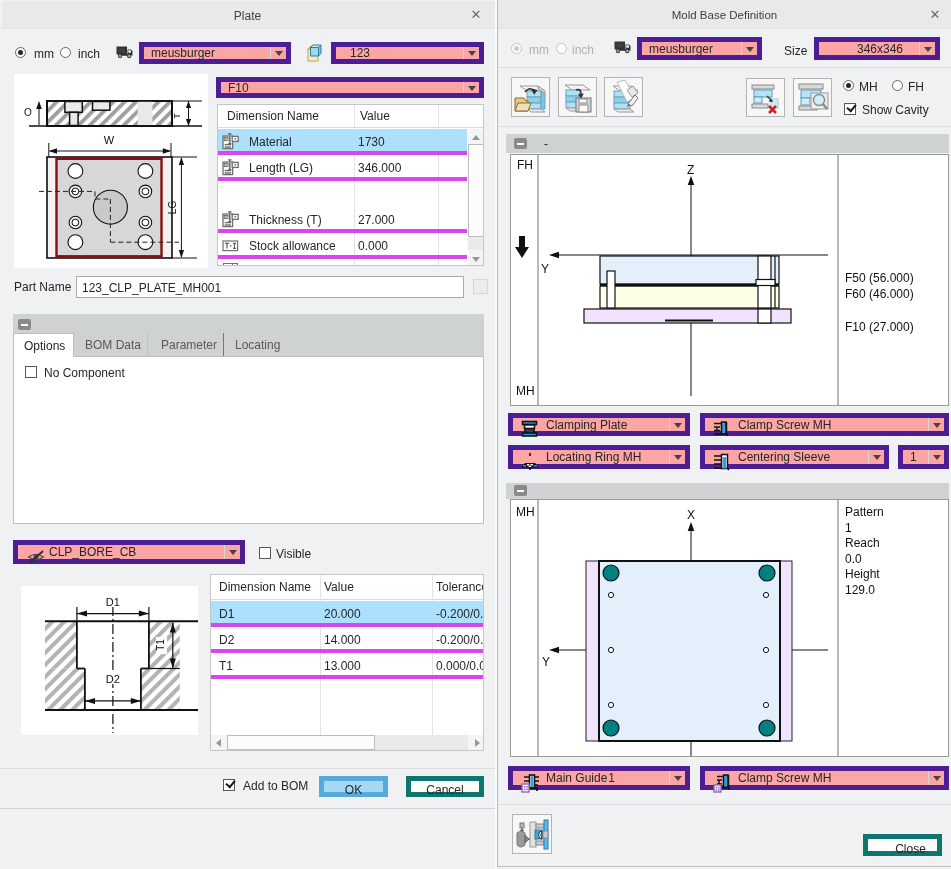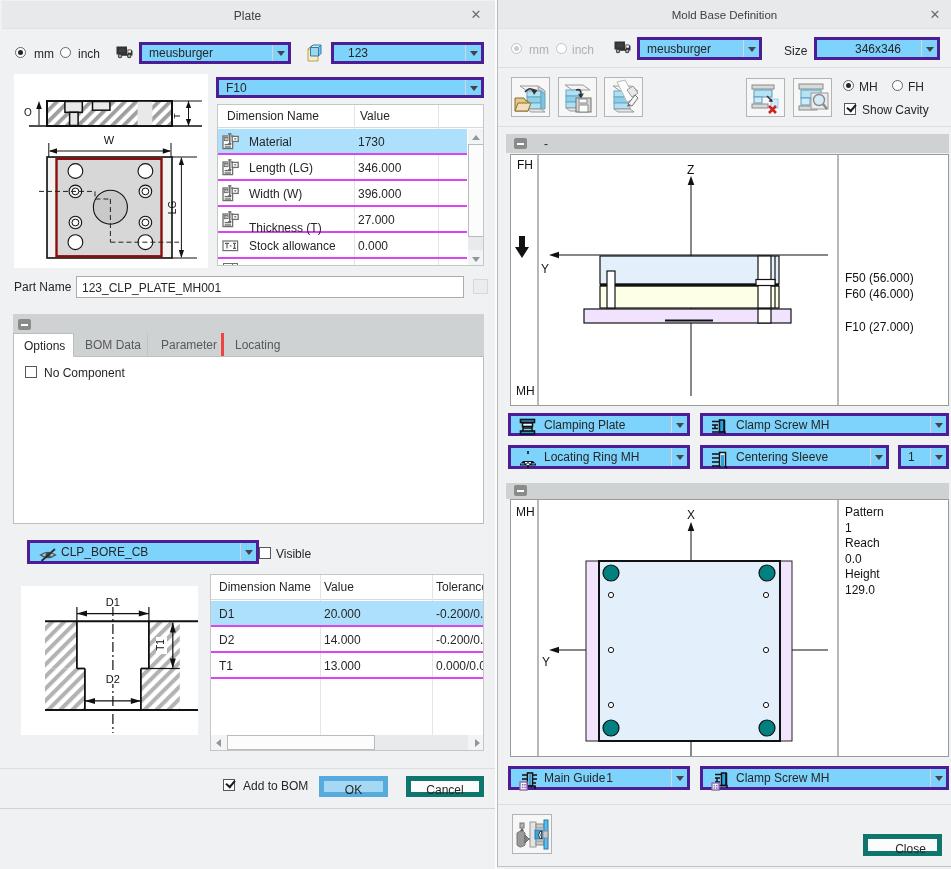--- a/index.html
+++ b/index.html
@@ -5,21 +5,21 @@
   * { margin:0; padding:0; box-sizing:border-box; }
   html,body { width:951px; height:869px; background:#f0f1f2; overflow:hidden;
     font-family:"Liberation Sans", sans-serif; font-size:12px; color:#262626; }
   .abs { position:absolute; }
   #page { position:relative; width:951px; height:869px; }
   .dlg { position:absolute; background:#f0f1f2; }
   .titlebar { position:absolute; left:0; right:0; top:0; height:29px; background:#e8e9eb;
     border-bottom:1px solid #e2e2e2; }
   .titletxt { position:absolute; top:8px; width:100%; text-align:center; color:#404040; font-size:12px; }
   .xbtn { position:absolute; top:7px; width:14px; height:16px; color:#6b6b6b; font-size:13px; text-align:center; line-height:16px;}
-  .combo { position:absolute; background:#7dd3fc; border:3px solid #4c1d95; }
+  .combo { position:absolute; background:#fca5a5; border:5px solid #4c1d95; }
   .combo .ct { position:absolute; left:7px; top:50%; transform:translateY(-50%); white-space:nowrap; }
   .combo .ab { position:absolute; top:0; bottom:0; right:0; width:16px; }
   .combo .tri { position:absolute; left:50%; top:50%; margin:-2px 0 0 -4px; width:0; height:0;
     border:4px solid transparent; border-top:5px solid #444; }
   .radio { position:absolute; width:11px; height:11px; border-radius:50%;
     border:1px solid #656565; background:#fff; }
   .radio.on:after { content:""; position:absolute; left:2px; top:2px; width:5px; height:5px;
     border-radius:50%; background:#252525; }
   .radio.dis { border-color:#c3c3c3; }
   .radio.dis:after { background:#cccccc; }
@@ -28,21 +28,21 @@
     border-left:2px solid #1c1c1c; border-bottom:2px solid #1c1c1c; transform:rotate(-50deg); }
   .lbl { position:absolute; white-space:nowrap; }
   .hline { position:absolute; height:1px; background:#dddddd; }
   .btn { position:absolute; background:#fcfcfc; border:5px solid #0f766e; text-align:center; }
   .grayhdr { position:absolute; background:#ced2d3; }
   .minus { position:absolute; width:13px; height:11px; background:#8a8a8a; border-radius:2px; }
   .minus:after { content:""; position:absolute; left:3px; top:5px; width:7px; height:2px; background:#fff; }
   .canvas { position:absolute; background:#fff; border:1px solid #9a9a9a; }
   .tbl { position:absolute; background:#fff; border:1px solid #c6c6c6; overflow:hidden; }
   .vline { position:absolute; width:1px; background:#e4e4e4; }
-  .trow { position:absolute; left:0; border-bottom:2px solid #d946ef;padding-left:32px; }
+  .trow { position:absolute; left:0; border-bottom:4px solid #d946ef;padding-left:32px; }
   .hl { background:#ade0fc; }
   .icbtn { position:absolute; background:#f7f7f7; border:1px solid #b4b4b4; }
 </style>
 </head>
 <body>
 <div id="page">
 
 <div class="dlg" id="dlgL" style="left:0; top:0; width:495px; height:809px; border-bottom:1px solid #d2d2d2;">
   <div class="titlebar" style="left:2px; top:1px; height:28px;"></div>
   <div class="titletxt" style="top:9px;">Plate</div>
@@ -194,52 +194,35 @@
         <rect x="6.7" y="1.4" width="2.2" height="9.4" fill="#fff"></rect>
         <line x1="7.8" y1="1.2" x2="7.8" y2="10.6" stroke="#5d5d5d" stroke-width="1.4"></line>
         <line x1="6.2" y1="0.9" x2="9.4" y2="0.9" stroke="#5d5d5d" stroke-width="1.4"></line>
         <line x1="6.2" y1="10.8" x2="9.4" y2="10.8" stroke="#5d5d5d" stroke-width="1.4"></line>
         <rect x="10.2" y="3.4" width="6" height="5" fill="#fff" stroke="#6e6e6e" stroke-width="1.3"></rect>
         <polygon points="11.7,5.2 14.7,5.2 13.2,6.9" fill="#6e6e6e"></polygon>
       </svg>
       <span class="lbl" style="left:31px; top:6px;">Length (LG)</span>
       <span class="lbl" style="left:140px; top:6px;">346.000</span>
     </div>
-    <div class="trow" style="top:76px; width:249px; height:26px;">
-      <svg class="abs" style="left:4px; top:4px;" width="17" height="17" viewBox="0 0 17 17">
-        <rect x="1" y="3" width="9.6" height="12.6" fill="#fff" stroke="#6e6e6e" stroke-width="1.3"></rect>
-        <rect x="2.2" y="4.4" width="4" height="3.2" fill="#fff" stroke="#6e6e6e" stroke-width="1"></rect>
-        <path d="M2.6 7 L3.8 5.4 L4.7 6.4 L5.6 5" stroke="#6e6e6e" stroke-width="0.9" fill="none"></path>
-        <line x1="2.6" y1="11.6" x2="9" y2="11.6" stroke="#6e6e6e" stroke-width="1.4"></line>
-        <line x1="2.6" y1="14" x2="9" y2="14" stroke="#6e6e6e" stroke-width="1.4"></line>
-        <rect x="6.7" y="1.4" width="2.2" height="9.4" fill="#fff"></rect>
-        <line x1="7.8" y1="1.2" x2="7.8" y2="10.6" stroke="#5d5d5d" stroke-width="1.4"></line>
-        <line x1="6.2" y1="0.9" x2="9.4" y2="0.9" stroke="#5d5d5d" stroke-width="1.4"></line>
-        <line x1="6.2" y1="10.8" x2="9.4" y2="10.8" stroke="#5d5d5d" stroke-width="1.4"></line>
-        <rect x="10.2" y="3.4" width="6" height="5" fill="#fff" stroke="#6e6e6e" stroke-width="1.3"></rect>
-        <polygon points="11.7,5.2 14.7,5.2 13.2,6.9" fill="#6e6e6e"></polygon>
-      </svg>
-      <span class="lbl" style="left:31px; top:6px;">Width (W)</span>
-      <span class="lbl" style="left:140px; top:6px;">396.000</span>
-    </div>
     <div class="trow" style="top:102px; width:249px; height:26px;">
       <svg class="abs" style="left:4px; top:4px;" width="17" height="17" viewBox="0 0 17 17">
         <rect x="1" y="3" width="9.6" height="12.6" fill="#fff" stroke="#6e6e6e" stroke-width="1.3"></rect>
         <rect x="2.2" y="4.4" width="4" height="3.2" fill="#fff" stroke="#6e6e6e" stroke-width="1"></rect>
         <path d="M2.6 7 L3.8 5.4 L4.7 6.4 L5.6 5" stroke="#6e6e6e" stroke-width="0.9" fill="none"></path>
         <line x1="2.6" y1="11.6" x2="9" y2="11.6" stroke="#6e6e6e" stroke-width="1.4"></line>
         <line x1="2.6" y1="14" x2="9" y2="14" stroke="#6e6e6e" stroke-width="1.4"></line>
         <rect x="6.7" y="1.4" width="2.2" height="9.4" fill="#fff"></rect>
         <line x1="7.8" y1="1.2" x2="7.8" y2="10.6" stroke="#5d5d5d" stroke-width="1.4"></line>
         <line x1="6.2" y1="0.9" x2="9.4" y2="0.9" stroke="#5d5d5d" stroke-width="1.4"></line>
         <line x1="6.2" y1="10.8" x2="9.4" y2="10.8" stroke="#5d5d5d" stroke-width="1.4"></line>
         <rect x="10.2" y="3.4" width="6" height="5" fill="#fff" stroke="#6e6e6e" stroke-width="1.3"></rect>
         <polygon points="11.7,5.2 14.7,5.2 13.2,6.9" fill="#6e6e6e"></polygon>
       </svg>
-      <span class="lbl" style="left:31px; top:14px;">Thickness (T)</span>
+      <span class="lbl" style="left:31px; top:6px;">Thickness (T)</span>
       <span class="lbl" style="left:140px; top:6px;">27.000</span>
     </div>
     <div class="trow" style="top:128px; width:249px; height:26px;">
       <svg class="abs" style="left:4px; top:4px;" width="17" height="17" viewBox="0 0 17 17">
         <rect x="1" y="4" width="14.6" height="9.6" fill="#fff" stroke="#6e6e6e" stroke-width="1.2"></rect>
         <path d="M3 6.4 L7 6.4 M5 6.4 L5 11.4" stroke="#5d5d5d" stroke-width="1.2" fill="none"></path>
         <line x1="7.8" y1="8.9" x2="9.4" y2="8.9" stroke="#5d5d5d" stroke-width="1.2"></line>
         <path d="M11 6.4 L14 6.4 M12.5 6.4 L12.5 11.4 M11 11.4 L14 11.4" stroke="#5d5d5d" stroke-width="1.2" fill="none"></path>
       </svg>
       <span class="lbl" style="left:31px; top:6px;">Stock allowance</span>
@@ -267,35 +250,35 @@
 
   <div class="abs" style="left:13px; top:314px; width:471px; height:210px; background:#ced2d3;">
     <div class="minus" style="left:5px; top:5px;"></div>
 
     <div class="abs" style="left:0; top:19px; width:61px; height:24px; background:#fff; border:1px solid #bdbdbd; border-bottom:none;">
       <span style="position:absolute; left:10px; top:5px;">Options</span>
         </div>
     <div class="abs" style="left:61px; top:19px; width:74px; height:24px; border-right:1px solid #c3c3c3; color:#595959;">
       <span style="position:absolute; left:11px; top:5px;">BOM Data</span>
         </div>
-    <div class="abs" style="left:135px; top:19px; width:76px; height:24px; border-right:3px solid #ef4444; color:#595959;">
+    <div class="abs" style="left:135px; top:19px; width:76px; height:24px; border-right:1px solid #ef4444; color:#595959;">
       <span style="position:absolute; left:13px; top:5px;">Parameter</span>
         </div>
     <div class="abs" style="left:211px; top:19px; width:68px; height:24px; color:#595959;">
       <span style="position:absolute; left:11px; top:5px;">Locating</span>
         </div>
 
     <div class="abs" style="left:0; top:43px; width:471px; height:167px; background:#fff; border:1px solid #bdbdbd; border-top:none;">
       <span class="check" style="left:11px; top:9px;"></span>
       <span class="lbl" style="left:30px; top:9px;">No Component</span>
     </div>
     <div class="abs" style="left:62px; top:42px; width:409px; height:1px; background:#bdbdbd;"></div>
   </div>
 
-  <div class="combo" style="left:27px; top:540px; width:232px; height:24px;">
+  <div class="combo" style="left:13px; top:540px; width:232px; height:24px;">
     <svg class="abs" style="left:9px; top:5px;" width="19" height="14" viewBox="0 0 19 14">
       <path d="M1.5 7 Q9 1.8 16.5 7 Q9 12.2 1.5 7 Z" fill="none" stroke="#4e4e4e" stroke-width="1.3"></path>
       <circle cx="9" cy="7" r="2.5" fill="#4e4e4e"></circle>
       <line x1="2.5" y1="13" x2="16" y2="1" stroke="#2c2c2c" stroke-width="1.7"></line>
     </svg>
     <span class="ct" style="left:31px;">CLP_BORE_CB</span>
     <span class="ab" style="border-left:1px solid #d6d6d6;">
           <span class="tri"></span>
         </span>
   </div>

